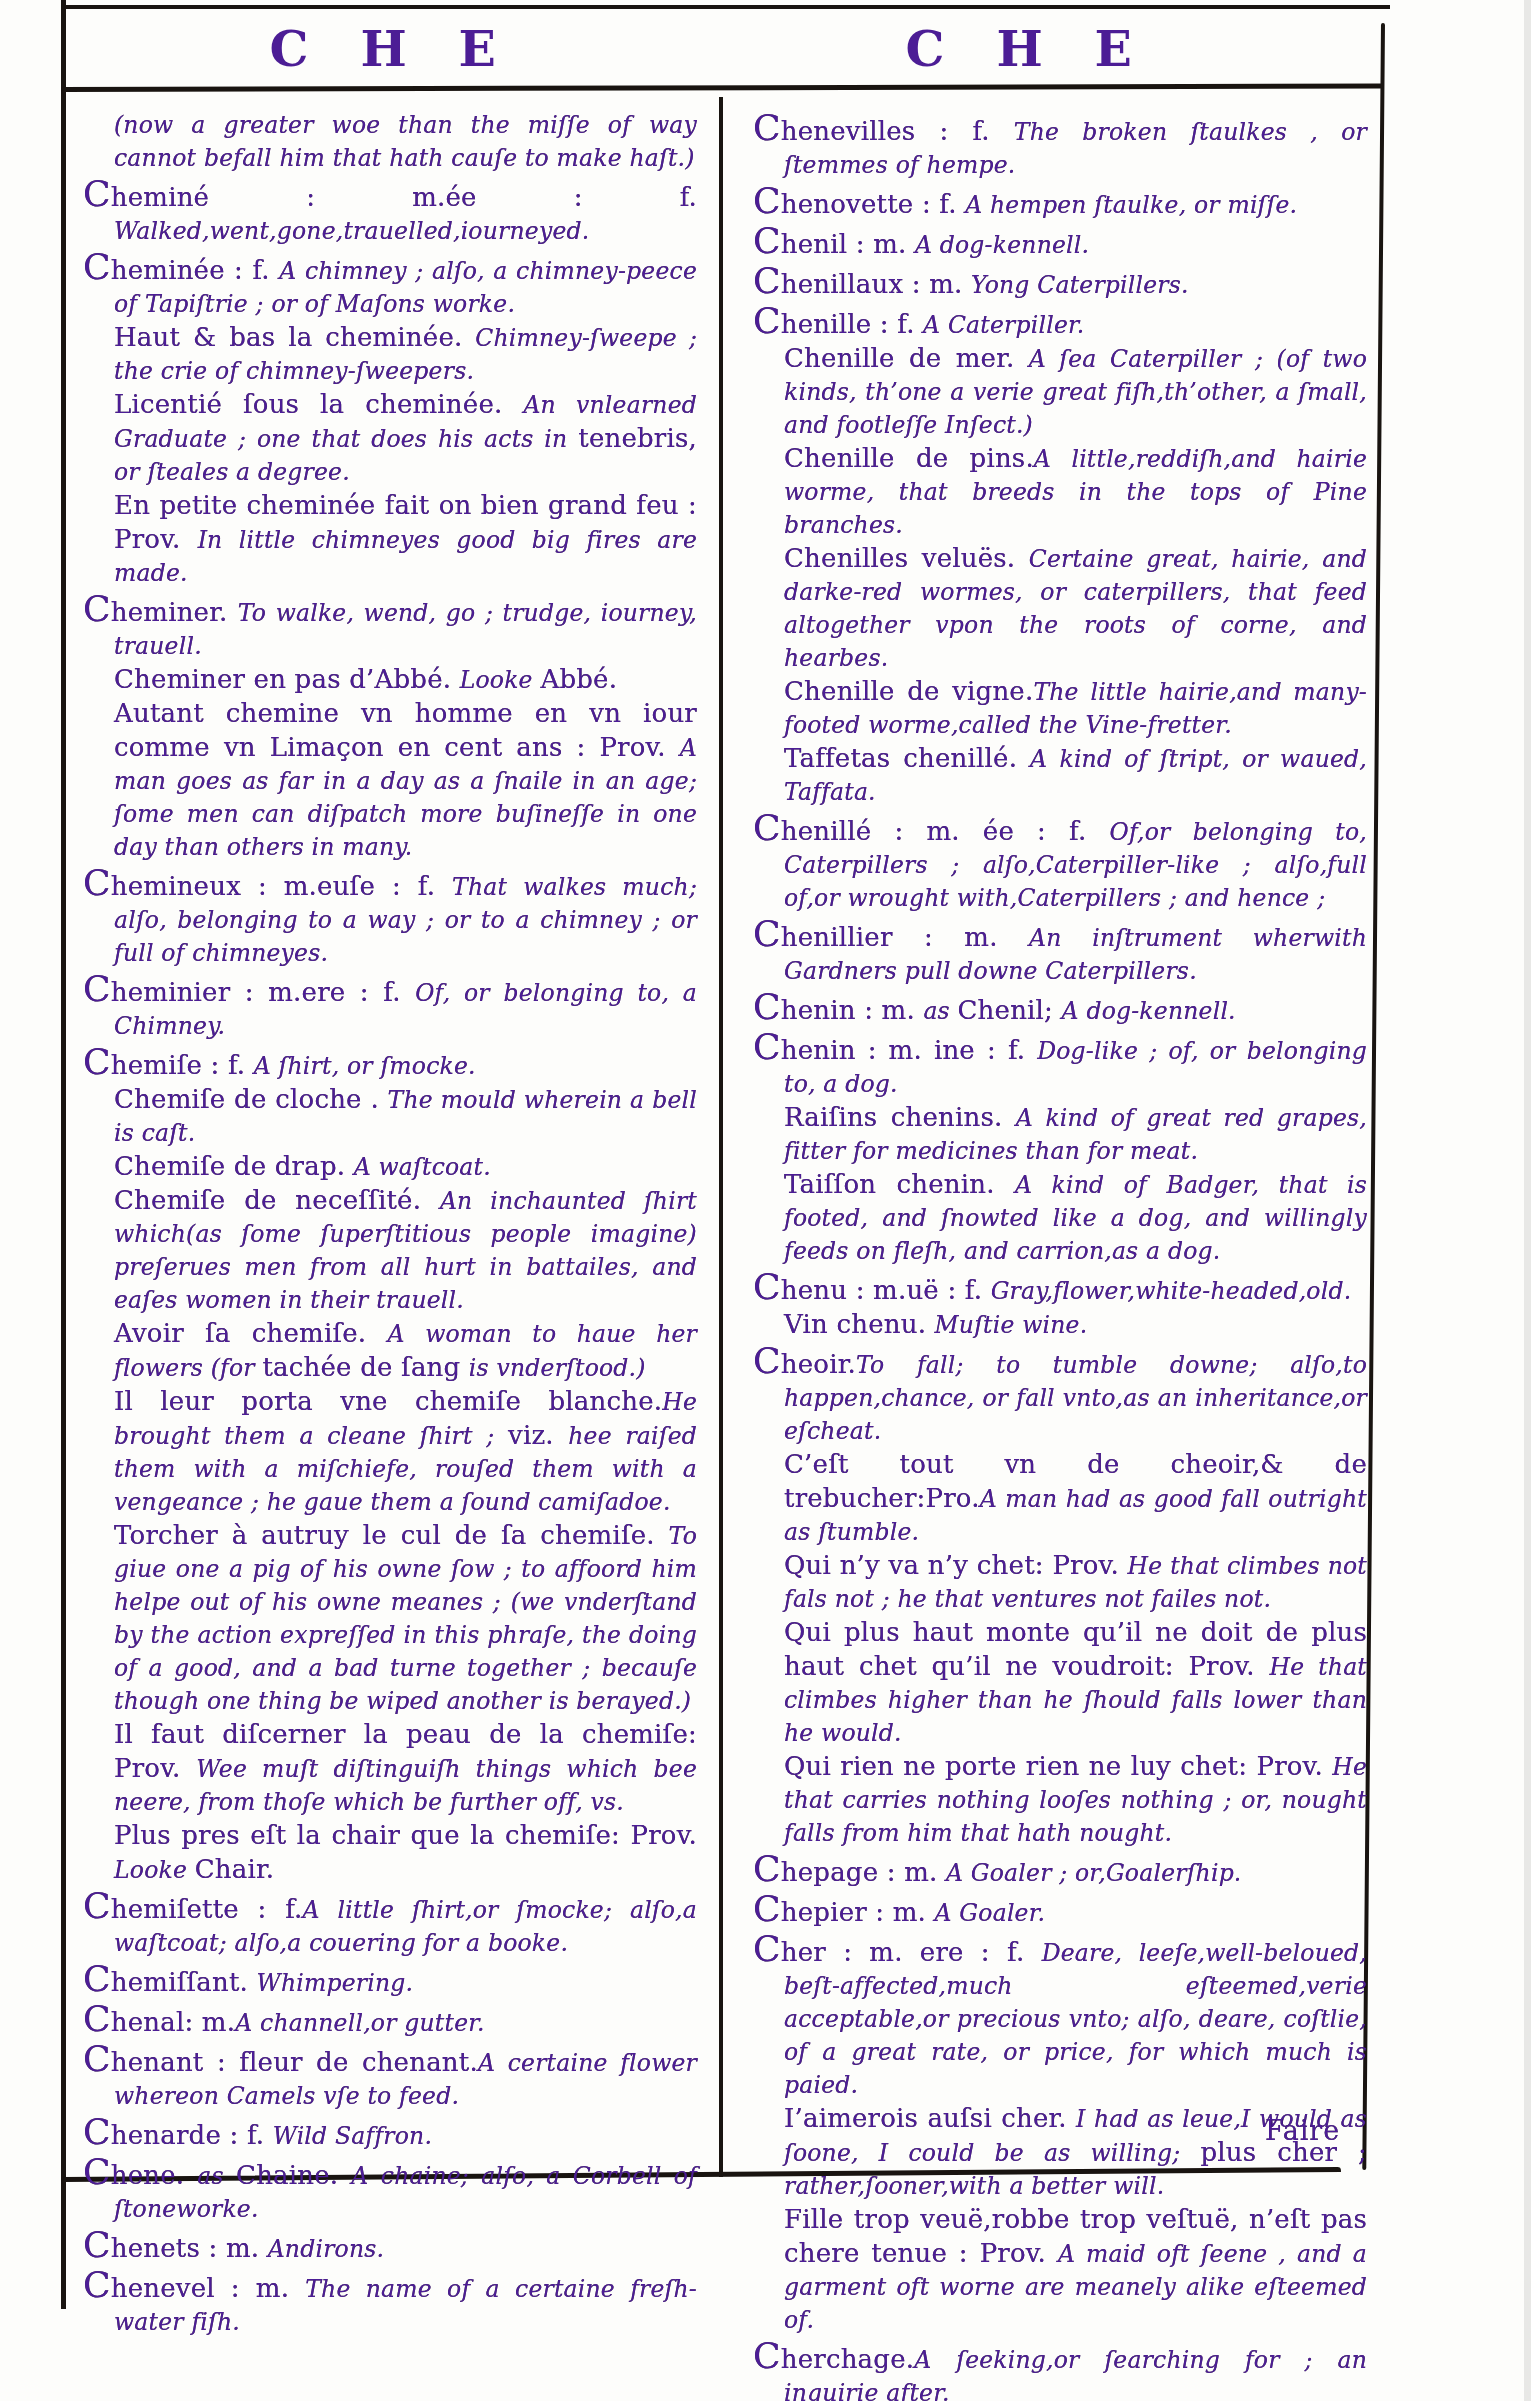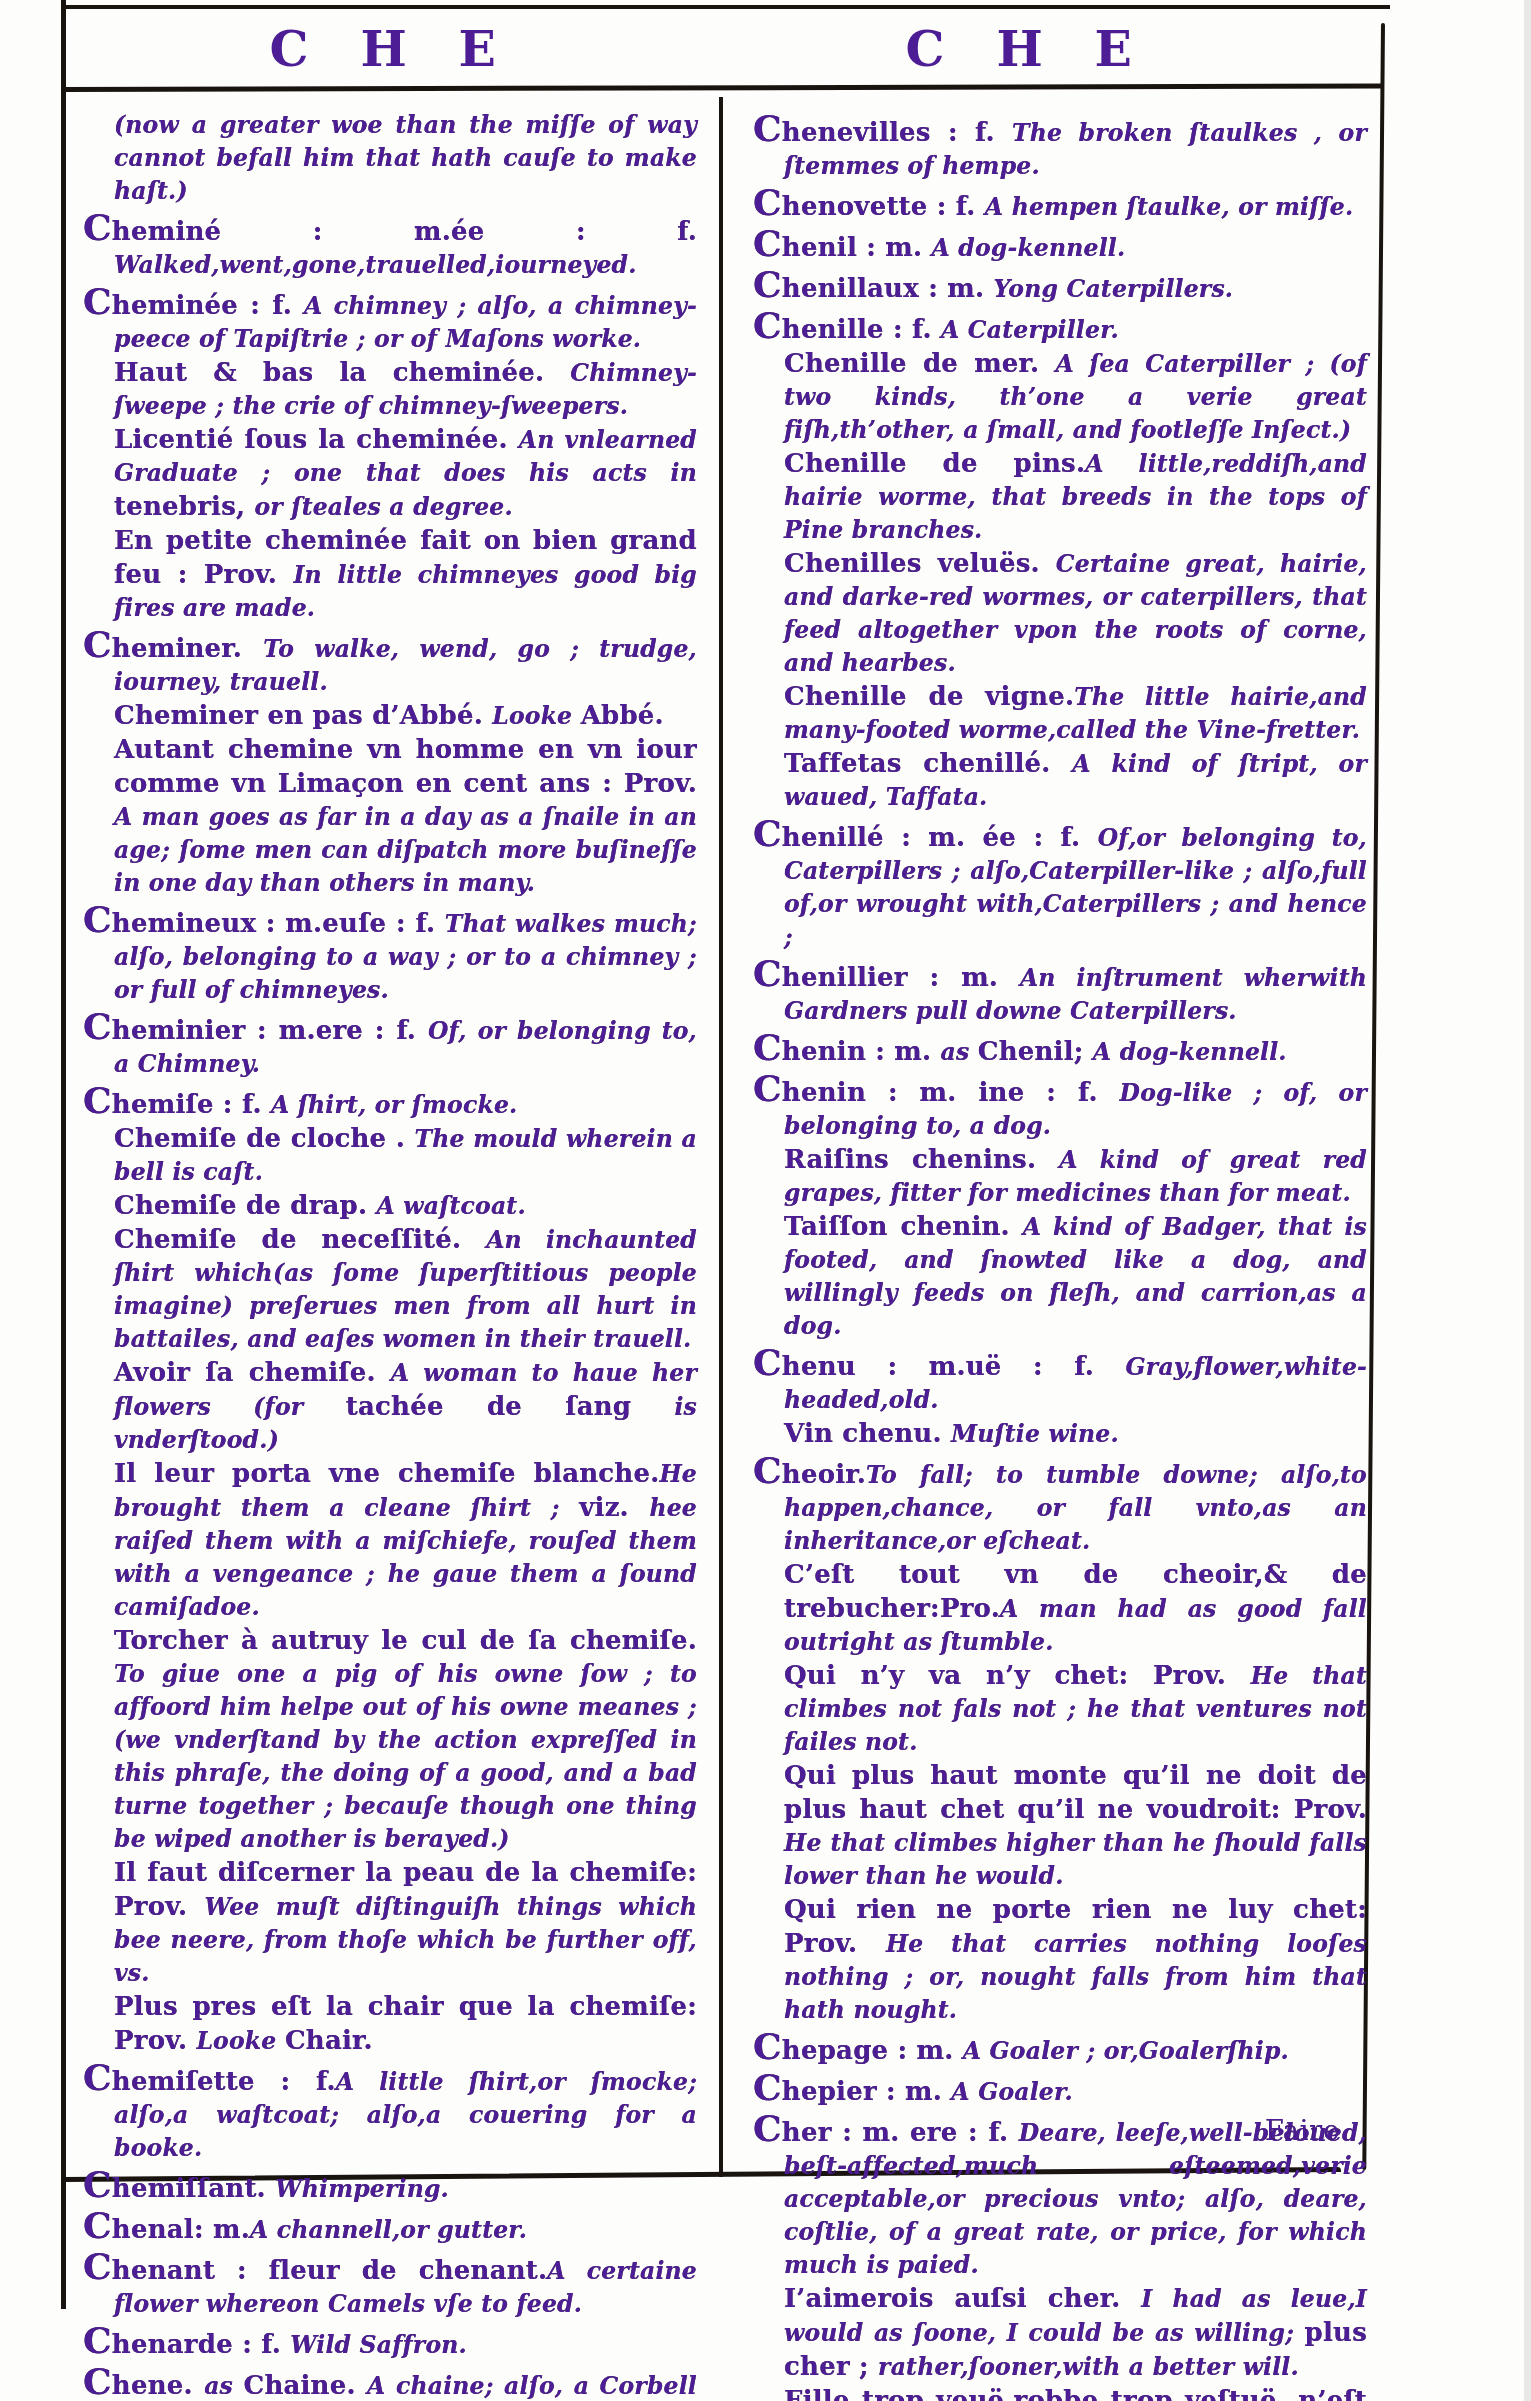--- a/index.html
+++ b/index.html
@@ -26,21 +26,21 @@
     text-align:center; line-height:61px;
   }
   .running-head.left  { left:63px;  width:657px; }
   .running-head.right { left:723px; width:609px; }
 
   .col { position:absolute; width:614px; text-align:justify; }
   .col-left  { left:83px;  top:110px; }
   .col-right { left:753px; top:110px; }
 
   .entry { margin:0; line-height:30px; letter-spacing:0.2px;
-           text-shadow:0 0 0.4px rgba(25,18,10,0.75);font-weight:bold; }
+           text-shadow:0 0 0.4px rgba(25,18,10,0.75); }
   .entry.main { padding-left:31px; text-indent:-31px; }
   .entry.sub  { padding-left:31px; text-indent:0; }
   .seg-r { font-style:normal; font-size:26px; }
   .seg-i { font-style:italic; font-size:23.5px; }
   .cap   { font-size:36px; line-height:1; }
 
   .catchword {
     position:absolute; left:1265px; top:2115px;
     font-size:27px; letter-spacing:0.9px;
     text-shadow:0 0 0.4px rgba(25,18,10,0.75);

